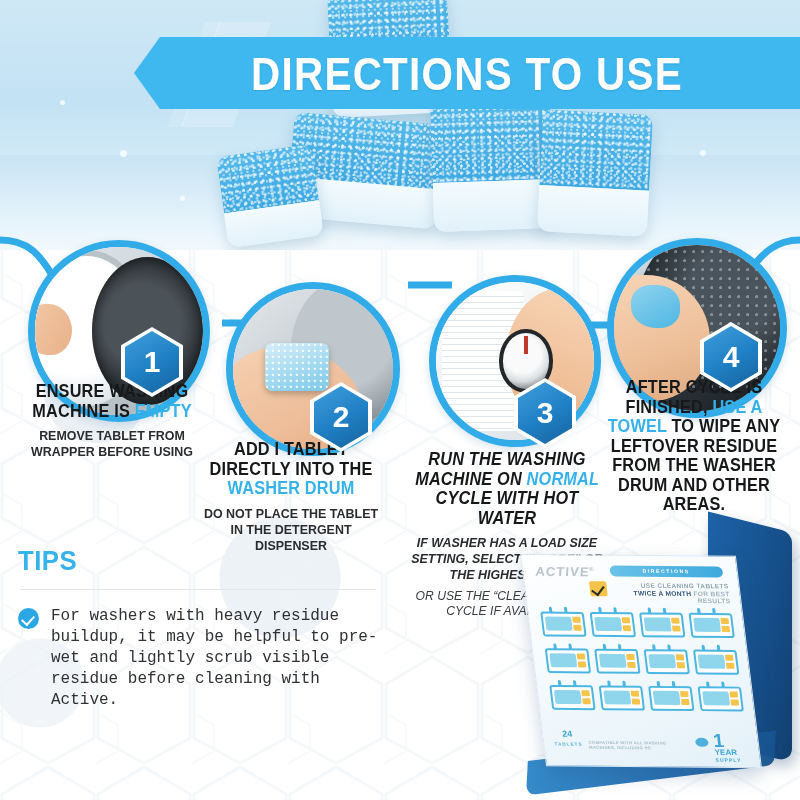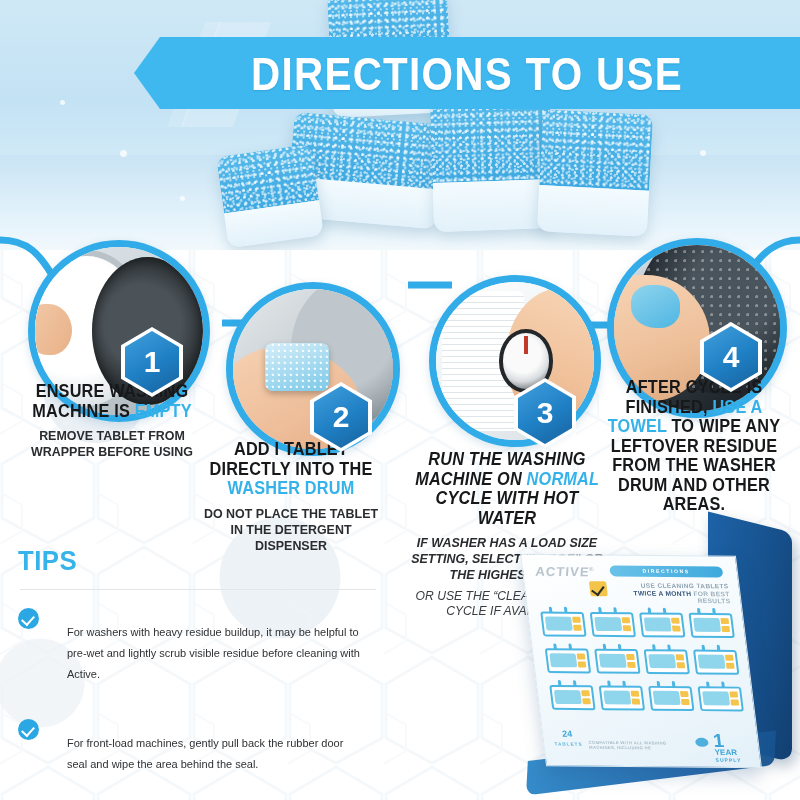--- a/index.html
+++ b/index.html
@@ -201,22 +201,22 @@
   .tip{display:flex;gap:12px;margin-bottom:16px;align-items:flex-start;}
   .tip .chk{
     flex:0 0 auto;width:21px;height:21px;border-radius:50%;background:#2ba7e4;
     margin-top:2px;position:relative;
   }
   .tip .chk:after{
     content:"";position:absolute;left:6px;top:5px;width:6px;height:10px;
     border:solid #fff;border-width:0 2px 2px 0;transform:rotate(42deg);
   }
   .tip p{
-    margin:16px;color:#2f3134;font-size:11px;line-height:21px;font-weight:400;
-    font-family:Liberation Sans, sans-serif;
+    margin:0;color:#2f3134;font-size:16px;line-height:21px;font-weight:400;
+    font-family:Liberation Mono, monospace;
   }
 
   
   .boxwrap{position:absolute;left:512px;top:500px;width:300px;height:300px;z-index:5;}
   .box-side{
     position:absolute;left:196px;top:22px;width:84px;height:230px;
     background:linear-gradient(100deg,#1d63a8 0%,#164f8a 60%,#123f70 100%);
     transform:skewY(14deg);border-radius:0 10px 14px 0;
     box-shadow:4px 6px 14px rgba(20,60,100,.3);
   }
@@ -430,24 +430,20 @@
     </div>
   </div>
 
   <div class="tips">
     <h2>TIPS</h2>
     <div class="rule"></div>
     <div class="tip">
       <span class="chk"></span>
       <p>For washers with heavy residue buildup, it may be helpful to pre-wet and lightly scrub visible residue before cleaning with Active.</p>
     </div>
-    <div class="tip">
-      <span class="chk"></span>
-      <p>For front-load machines, gently pull back the rubber door seal and wipe the area behind the seal.</p>
-    </div>
   </div>
 
   <div class="boxwrap">
     <div class="box-side"></div>
     <div class="box-bottom"></div>
     <div class="box-face">
       <div class="bx-logo"><span>ACTIVE</span><sup>®</sup></div>
       <div class="bx-dirbar">DIRECTIONS</div>
       <div class="bx-chk"></div>
       <div class="bx-line1">USE CLEANING TABLETS</div>

